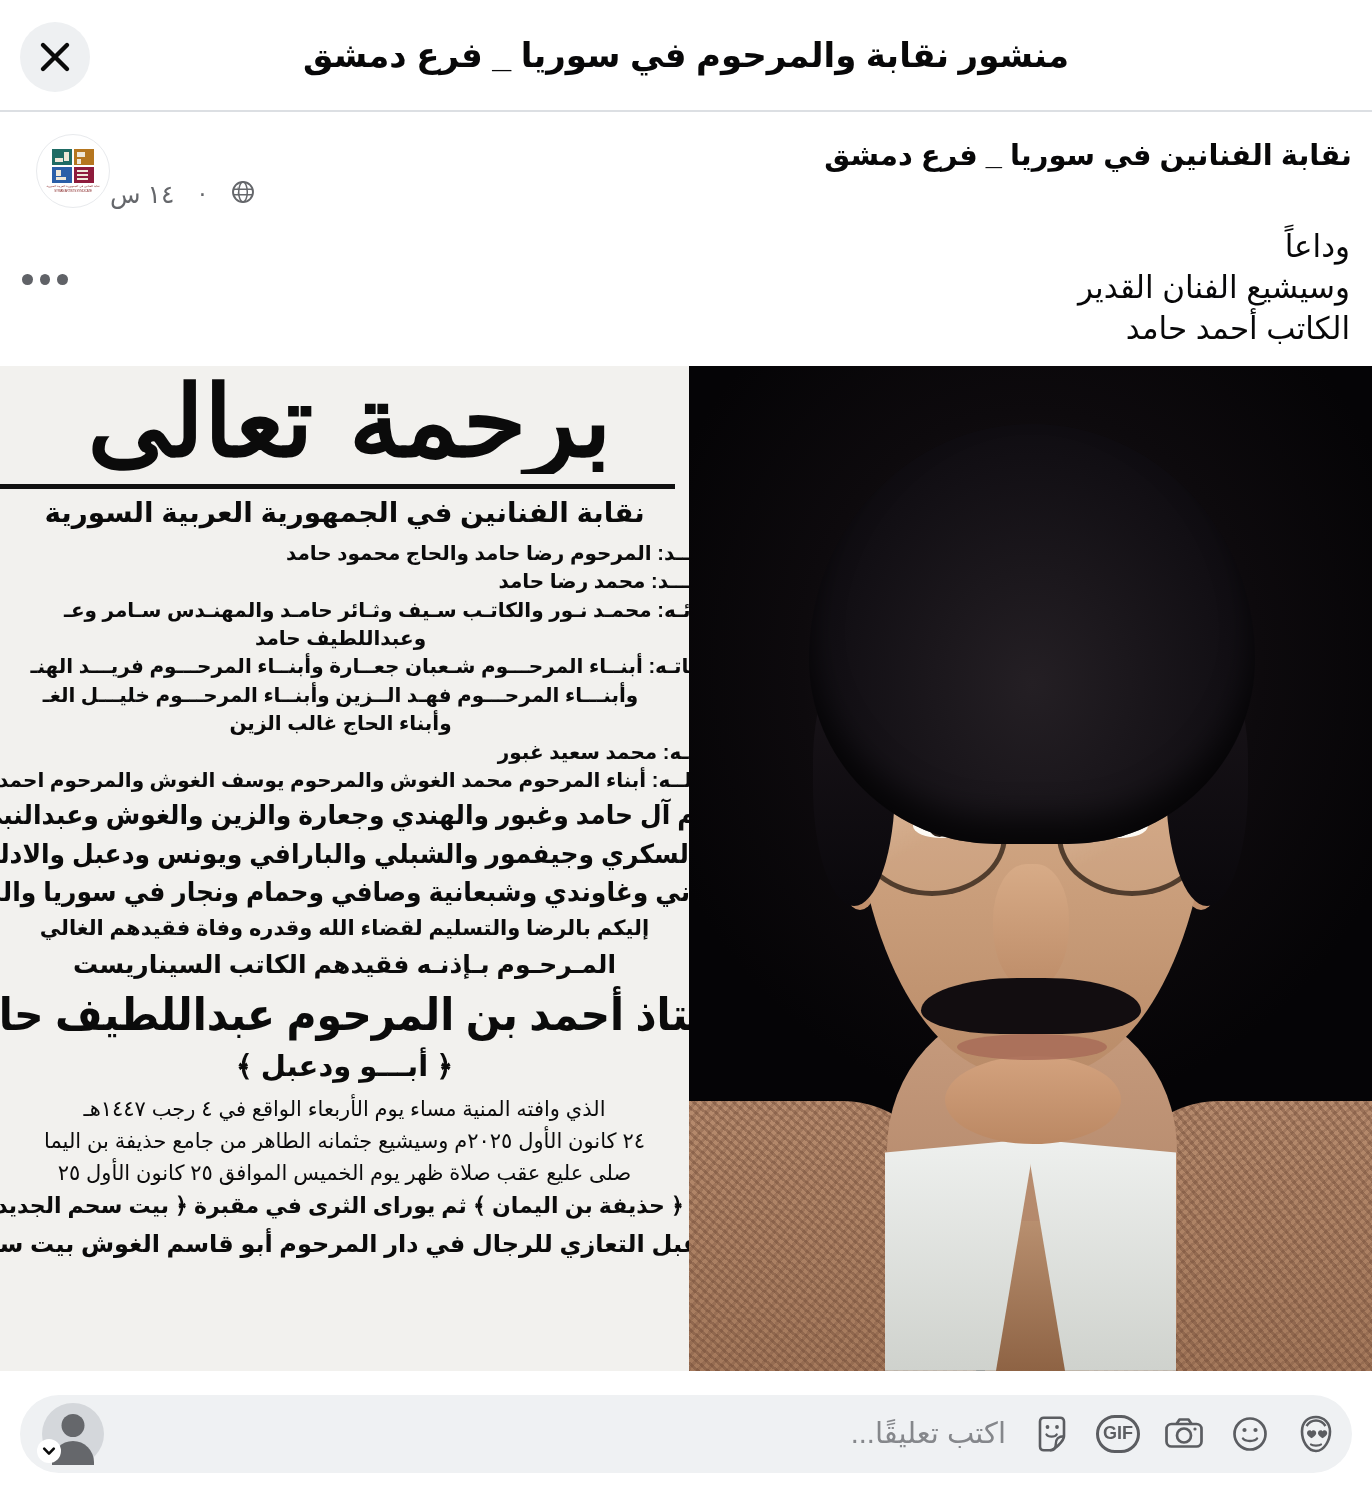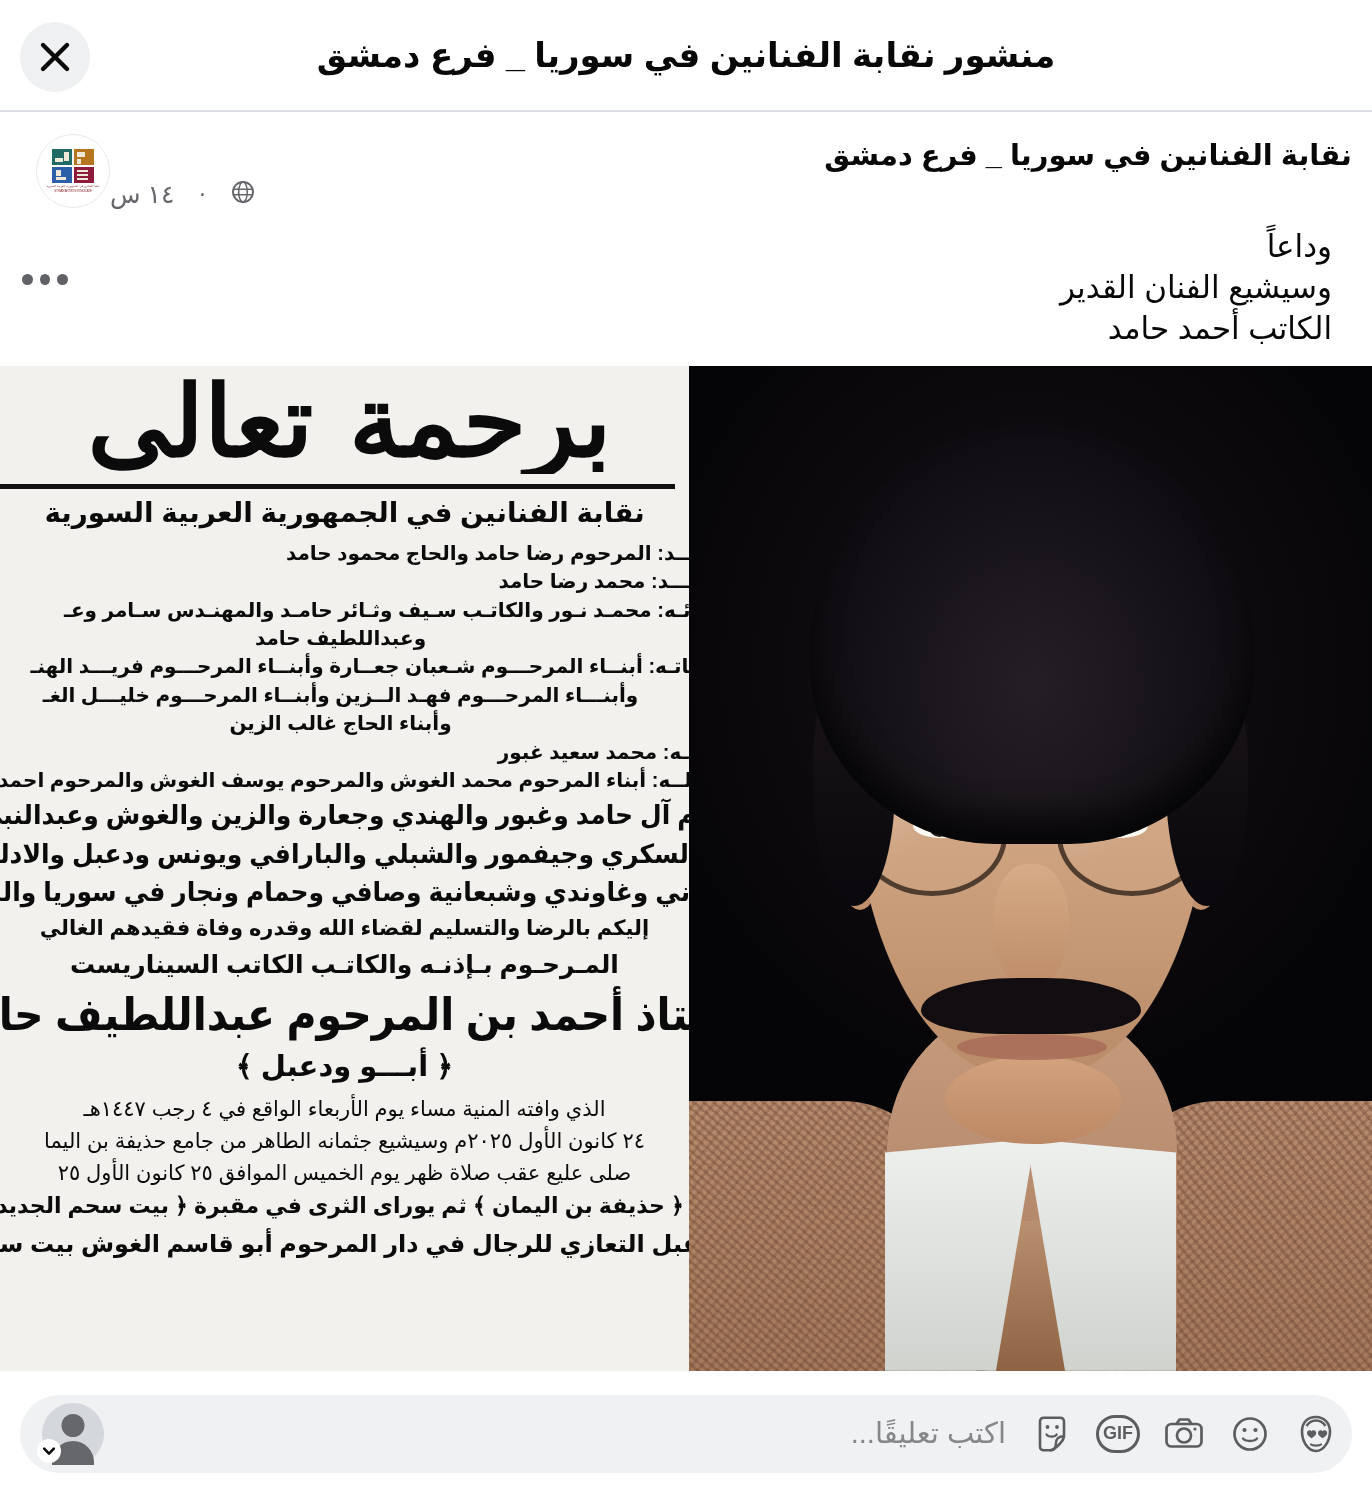--- a/index.html
+++ b/index.html
@@ -162,21 +162,21 @@
   .post-menu i {
     width: 11px;
     height: 11px;
     border-radius: 50%;
     background: #606267;
     display: block;
   }
 
   
   .post-text {
-    padding: 4px 40px 16px 22px;
+    padding: 4px 22px 16px 22px;
     text-align: right;
     font-size: 31px;
     line-height: 1.33;
     color: #080809;
     flex: 0 0 auto;
   }
   .post-text div { white-space: nowrap; }
 
   
   .media {
@@ -581,21 +581,21 @@
 <div class="screen">
 
   <div class="topbar">
     <div class="close-btn">
       <span>
         <svg width="34" height="34" viewBox="0 0 34 34" aria-hidden="true">
           <path d="M5 5 L29 29 M29 5 L5 29" stroke="#0a0a0a" stroke-width="4.4" stroke-linecap="round"></path>
         </svg>
       </span>
     </div>
-    <div class="topbar-title">منشور نقابة الفنانين في سوريا _ فرع دمشق</div>
+    <div class="topbar-title">منشور نقابة والمرحوم في سوريا _ فرع دمشق</div>
   </div>
 
   <div class="post-header">
 
     <div class="avatar-ring">
       <div class="avatar-logo">
         <div class="logo-grid">
           <div class="logo-cell" style="background:#b5761f">
             <span class="mark" style="left:3px;top:3px;width:8px;height:5px;"></span>
             <span class="mark" style="left:3px;top:10px;width:4px;height:5px;"></span>
@@ -696,21 +696,21 @@
         <div class="n-row">والــه: أبناء المرحوم محمد الغوش والمرحوم يوسف الغوش والمرحوم احمد الغو</div>
       </div>
 
       <div>
         <div class="n-big">وم آل حامد وغبور والهندي وجعارة والزين والغوش وعبدالنبي</div>
         <div class="n-big">والسكري وجيفمور والشبلي والبارافي ويونس ودعبل والادلبي وا</div>
         <div class="n-big">راني وغاوندي وشبعانية وصافي وحمام ونجار في سوريا والمهجر</div>
       </div>
 
       <div class="n-lead">إليكم بالرضا والتسليم لقضاء الله وقدره وفاة فقيدهم الغالي</div>
-      <div class="n-title">المـرحـوم بـإذنـه والكاتـب الكاتب السيناريست</div>
+      <div class="n-title">المـرحـوم بـإذنـه فقيدهم الكاتب السيناريست</div>
       <div class="n-name">ستاذ أحمد بن المرحوم عبداللطيف حامد</div>
       <div class="n-kunya">﴿ أبـــو ودعبل ﴾</div>
 
       <div>
         <div class="n-detail">الذي وافته المنية مساء يوم الأربعاء الواقع في ٤ رجب ١٤٤٧هـ</div>
         <div class="n-detail">٢٤ كانون الأول ٢٠٢٥م  وسيشيع جثمانه الطاهر من جامع حذيفة بن اليما</div>
         <div class="n-detail">صلى عليع عقب صلاة ظهر يوم الخميس الموافق ٢٥ كانون الأول ٢٥</div>
       </div>
 
       <div class="n-detail bold">ع ﴿ حذيفة بن اليمان ﴾   ثم يوراى الثرى في مقبرة  ﴿ بيت سحم الجديدة</div>

